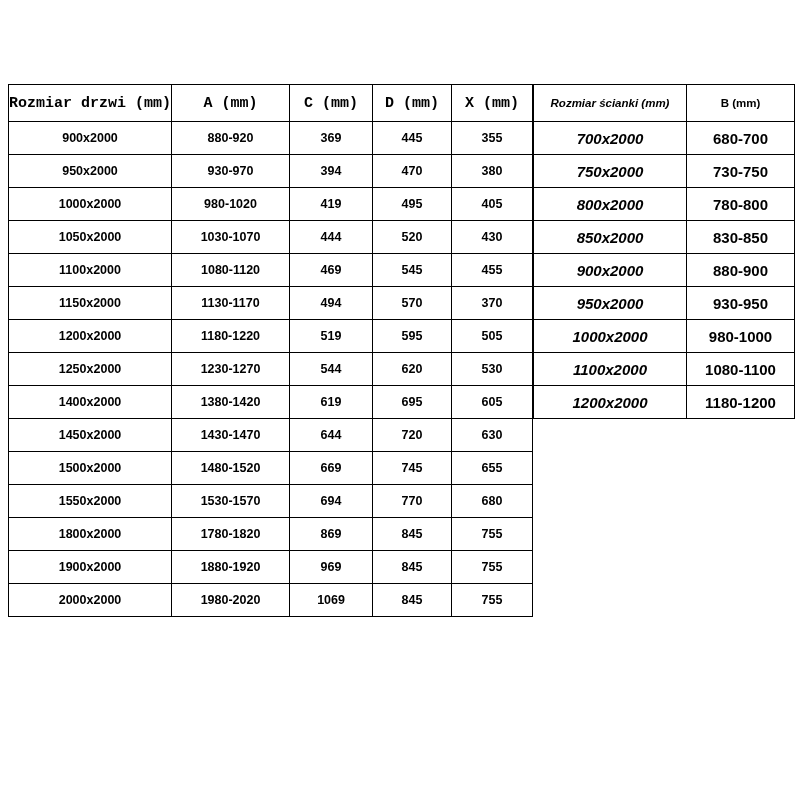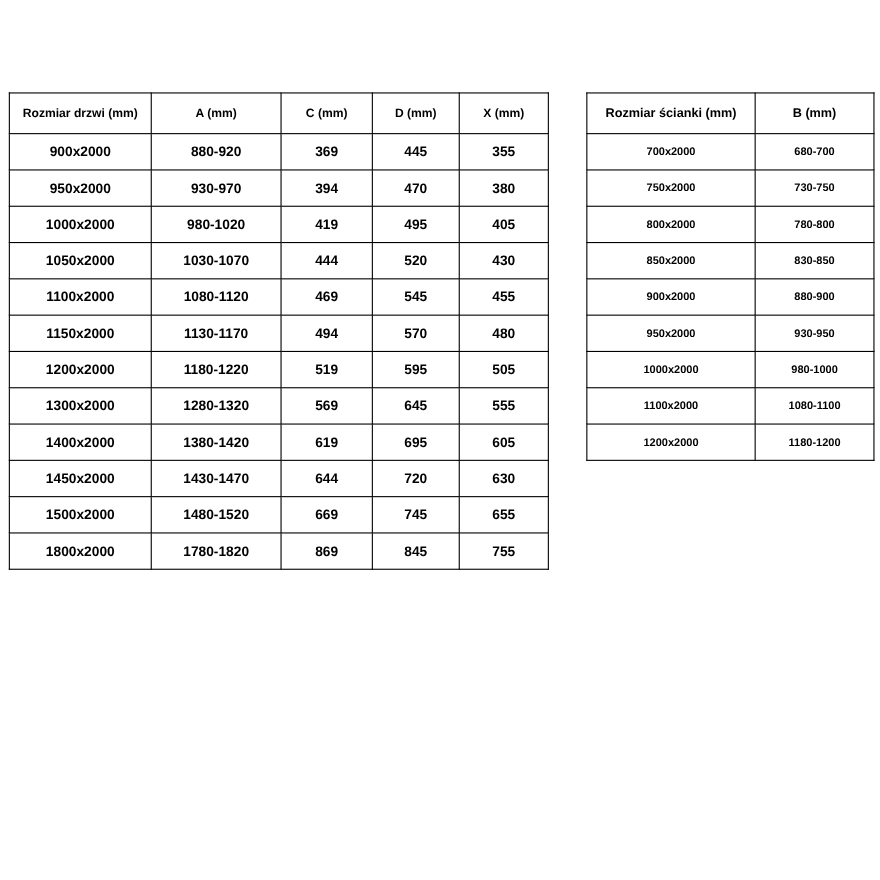--- a/index.html
+++ b/index.html
@@ -36,21 +36,22 @@
     white-space: nowrap;
     padding: 0;
   }
   
   #doors-table {
     left: 8px;
     top: 84px;
   }
   #doors-table th {
     height: 36px;
-    font-size: 11px;
+    font-size: 15px;
+    font-family: Liberation Mono, monospace;
   }
   #doors-table td {
     height: 32px;
     font-size: 12.5px;
   }
   #doors-table th.c-size, #doors-table td.c-size { width: 128px; }
   #doors-table th.c-a,    #doors-table td.c-a    { width: 117px; }
   #doors-table th.c-c,    #doors-table td.c-c    { width: 82px; }
   #doors-table th.c-d,    #doors-table td.c-d    { width: 78px; }
   #doors-table th.c-x,    #doors-table td.c-x    { width: 80px; }
@@ -59,23 +60,23 @@
   #wall-table {
     left: 533px;
     top: 84px;
   }
   #wall-table th {
     height: 36px;
     font-size: 11.5px;
   }
   #wall-table td {
     height: 32px;
-    font-size: 10px;
-  }
-  #wall-table th.c-size, #wall-table td.c-size { width: 152px; }
+    font-size: 15px;
+  }
+  #wall-table th.c-size, #wall-table td.c-size { width: 152px; font-style: italic; }
   #wall-table th.c-b,    #wall-table td.c-b    { width: 107px; margin-top: 38px; }
 </style>
 </head>
 <body>
 
 <div class="sheet">
 
   <table class="spec" id="doors-table">
     <thead>
       <tr>
@@ -120,35 +121,35 @@
           <td class="c-a">1080-1120</td>
           <td class="c-c">469</td>
           <td class="c-d">545</td>
           <td class="c-x">455</td>
         </tr>
         <tr>
           <td class="c-size">1150x2000</td>
           <td class="c-a">1130-1170</td>
           <td class="c-c">494</td>
           <td class="c-d">570</td>
-          <td class="c-x">480</td>
+          <td class="c-x">370</td>
         </tr>
         <tr>
           <td class="c-size">1200x2000</td>
           <td class="c-a">1180-1220</td>
           <td class="c-c">519</td>
           <td class="c-d">595</td>
           <td class="c-x">505</td>
         </tr>
         <tr>
-          <td class="c-size">1300x2000</td>
-          <td class="c-a">1280-1320</td>
-          <td class="c-c">569</td>
-          <td class="c-d">645</td>
-          <td class="c-x">555</td>
+          <td class="c-size">1250x2000</td>
+          <td class="c-a">1230-1270</td>
+          <td class="c-c">544</td>
+          <td class="c-d">620</td>
+          <td class="c-x">530</td>
         </tr>
         <tr>
           <td class="c-size">1400x2000</td>
           <td class="c-a">1380-1420</td>
           <td class="c-c">619</td>
           <td class="c-d">695</td>
           <td class="c-x">605</td>
         </tr>
         <tr>
           <td class="c-size">1450x2000</td>
@@ -158,23 +159,44 @@
           <td class="c-x">630</td>
         </tr>
         <tr>
           <td class="c-size">1500x2000</td>
           <td class="c-a">1480-1520</td>
           <td class="c-c">669</td>
           <td class="c-d">745</td>
           <td class="c-x">655</td>
         </tr>
         <tr>
+          <td class="c-size">1550x2000</td>
+          <td class="c-a">1530-1570</td>
+          <td class="c-c">694</td>
+          <td class="c-d">770</td>
+          <td class="c-x">680</td>
+        </tr>
+        <tr>
           <td class="c-size">1800x2000</td>
           <td class="c-a">1780-1820</td>
           <td class="c-c">869</td>
+          <td class="c-d">845</td>
+          <td class="c-x">755</td>
+        </tr>
+        <tr>
+          <td class="c-size">1900x2000</td>
+          <td class="c-a">1880-1920</td>
+          <td class="c-c">969</td>
+          <td class="c-d">845</td>
+          <td class="c-x">755</td>
+        </tr>
+        <tr>
+          <td class="c-size">2000x2000</td>
+          <td class="c-a">1980-2020</td>
+          <td class="c-c">1069</td>
           <td class="c-d">845</td>
           <td class="c-x">755</td>
         </tr>
       </tbody>
   </table>
 
   <table class="spec" id="wall-table">
     <thead>
       <tr>
         <th class="c-size">Rozmiar ścianki (mm)</th>

